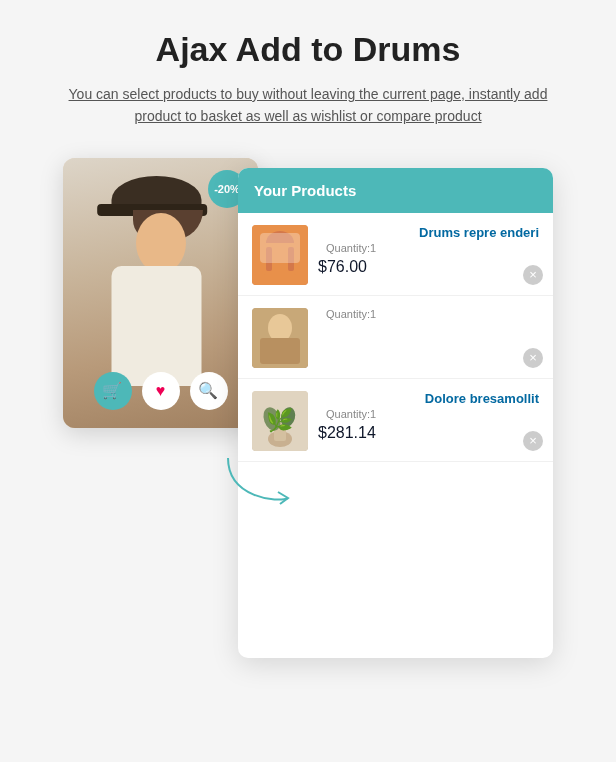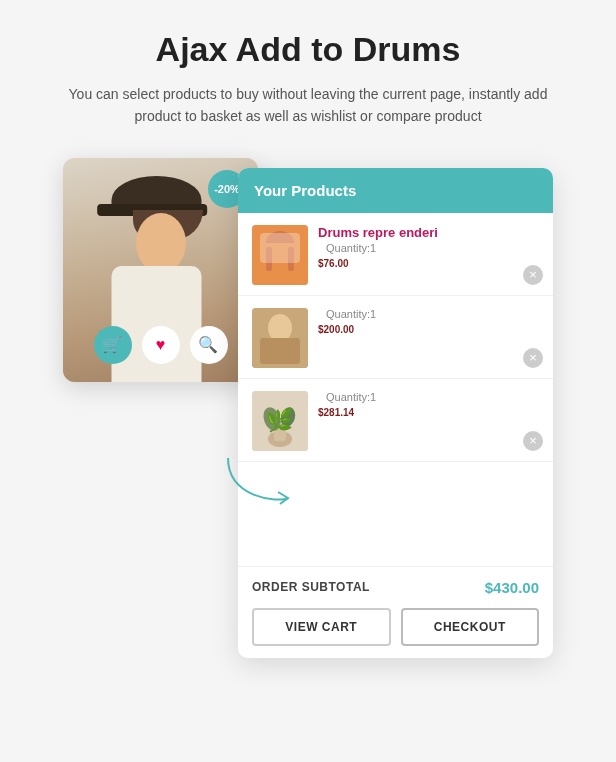--- a/index.html
+++ b/index.html
@@ -22,35 +22,36 @@
       margin-bottom: 14px;
     }
 
     .page-subtitle {
       font-size: 14px;
       color: #555;
       text-align: center;
       line-height: 1.6;
       max-width: 520px;
       margin-bottom: 30px;
+      text-decoration: underline;
     }
 
     .ui-container {
       position: relative;
       width: 490px;
       height: 510px;
     }
 
     
     .product-card {
       position: absolute;
       left: 0;
       top: 0;
       width: 195px;
-      height: 224px;
+      height: 270px;
       border-radius: 12px;
       overflow: hidden;
       box-shadow: 0 6px 24px rgba(0,0,0,0.15);
       background: #e8ddd0;
       z-index: 2;
     }
 
     .product-card-img {
       width: 100%;
       height: 100%;
@@ -217,35 +218,36 @@
       font-size: 22px;
     }
 
     .cart-item-info {
       flex: 1;
     }
 
     .cart-item-name {
       font-size: 13px;
       font-weight: 700;
-      color: #be185d;
+      color: #0369a1;
       margin-bottom: 2px;
+      text-align: right;
     }
 
     .cart-item-qty {
       font-size: 11px;
       color: #888;
       margin-bottom: 4px;
       margin-left: 8px;
     }
 
     .cart-item-price {
-      font-size: 10px;
-      font-weight: 700;
-      color: #7f1d1d;
+      font-size: 16px;
+      font-weight: 400;
+      color: #0f172a;
     }
 
     .cart-item-remove {
       position: absolute;
       right: 10px;
       bottom: 10px;
       width: 20px;
       height: 20px;
       border-radius: 50%;
       background: #ccc;
@@ -437,49 +439,39 @@
       <div class="cart-item">
         <div class="cart-item-img item-img-2">
           <svg width="56" height="60" viewBox="0 0 56 60">
             <rect width="56" height="60" fill="#c8a878"></rect>
             <ellipse cx="28" cy="20" rx="12" ry="14" fill="#e8c898"></ellipse>
             <rect x="8" y="30" width="40" height="26" rx="3" fill="#b89060"></rect>
           </svg>
         </div>
         <div class="cart-item-info">
           <div class="cart-item-qty">Quantity:1</div>
-          <div class="cart-item-price">$200.00</div>
         </div>
         <button class="cart-item-remove">×</button>
       </div>
 
       <div class="cart-item">
         <div class="cart-item-img item-img-3">
           <svg width="56" height="60" viewBox="0 0 56 60">
             <rect width="56" height="60" fill="#e0d4c0"></rect>
             <ellipse cx="28" cy="48" rx="12" ry="8" fill="#c8b090"></ellipse>
             <rect x="22" y="30" width="12" height="20" rx="2" fill="#d4c0a0"></rect>
             <ellipse cx="20" cy="28" rx="8" ry="12" fill="#7a9060" transform="rotate(-20,20,28)"></ellipse>
             <ellipse cx="36" cy="26" rx="7" ry="10" fill="#608050" transform="rotate(15,36,26)"></ellipse>
           </svg>
         </div>
         <div class="cart-item-info">
+          <div class="cart-item-name">Dolore bresamollit</div>
           <div class="cart-item-qty">Quantity:1</div>
           <div class="cart-item-price">$281.14</div>
         </div>
         <button class="cart-item-remove">×</button>
       </div>
 
     </div>
 
-    <div class="cart-footer">
-      <div class="order-subtotal">
-        <span class="order-subtotal-label">ORDER SUBTOTAL</span>
-        <span class="order-subtotal-amount">$430.00</span>
-      </div>
-      <div class="cart-buttons">
-        <button class="cart-btn view-cart">VIEW CART</button>
-        <button class="cart-btn checkout">CHECKOUT</button>
-      </div>
-    </div>
   </div>
 
 </div>
 
 </body></html>

